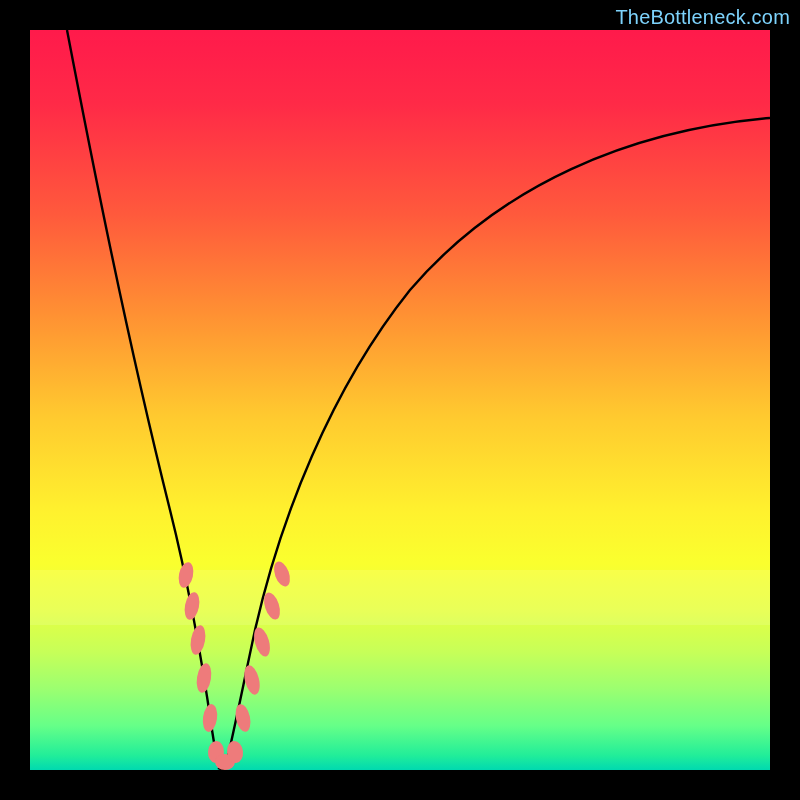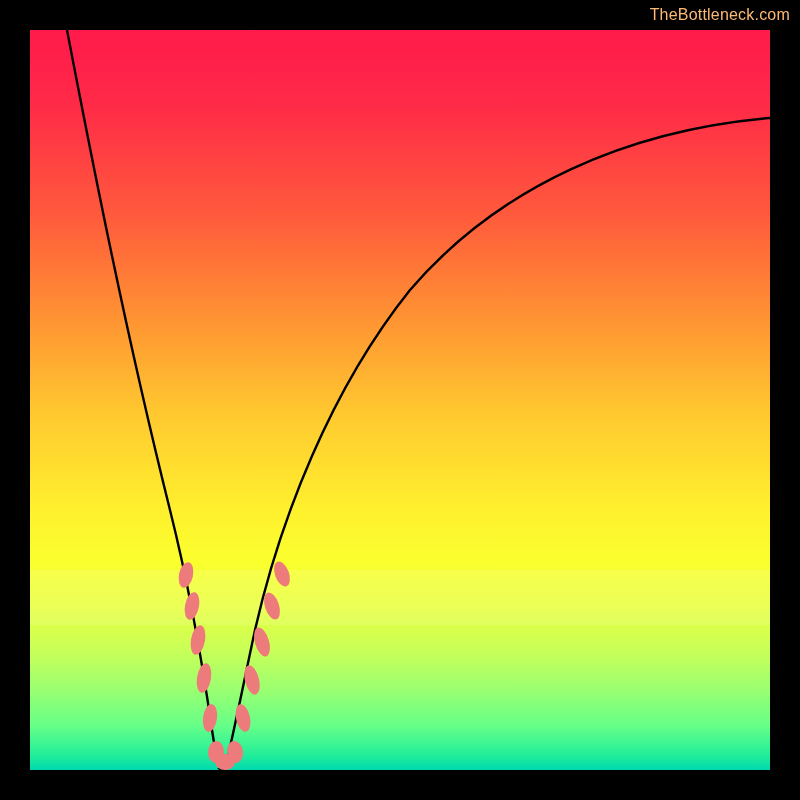--- a/index.html
+++ b/index.html
@@ -50,22 +50,22 @@
   svg.curve {
     position: absolute;
     inset: 0;
     width: 740px;
     height: 740px;
   }
   .watermark {
     position: absolute;
     top: 6px;
     right: 10px;
-    color: #fdba74;
-    font-size: 16px;
+    color: #7dd3fc;
+    font-size: 20px;
     letter-spacing: 0.2px;
     user-select: none;
     text-align: right;
   }
 </style>
 </head>
 <body>
 
 <div class="frame">
   <div class="gradient"></div>

